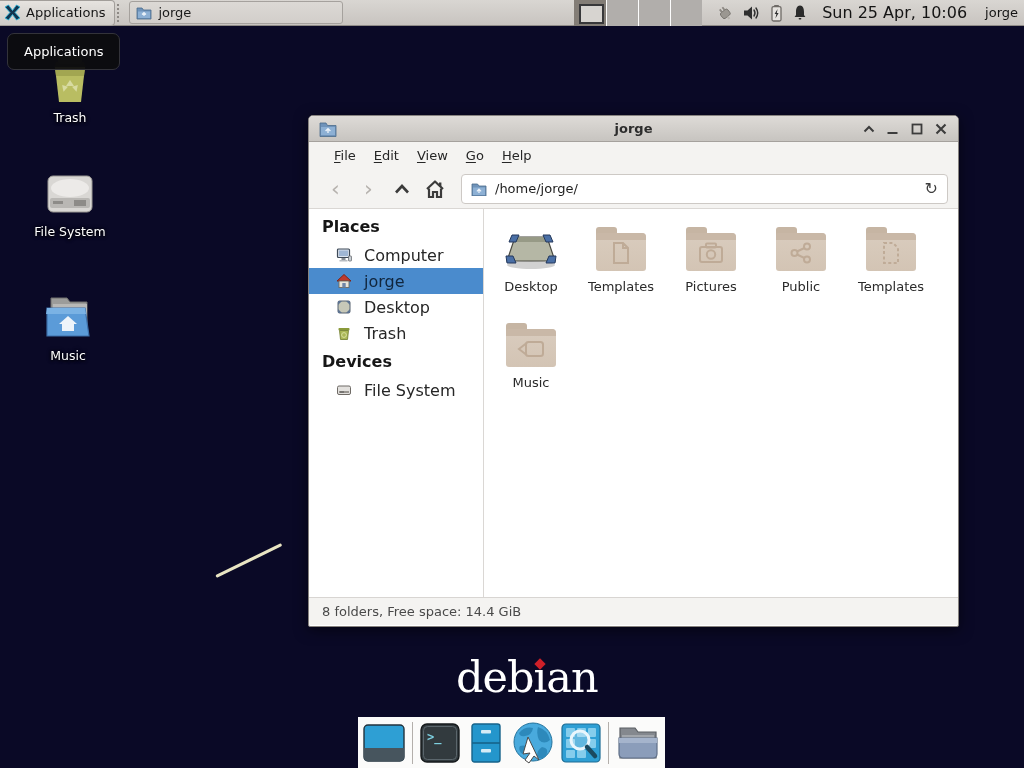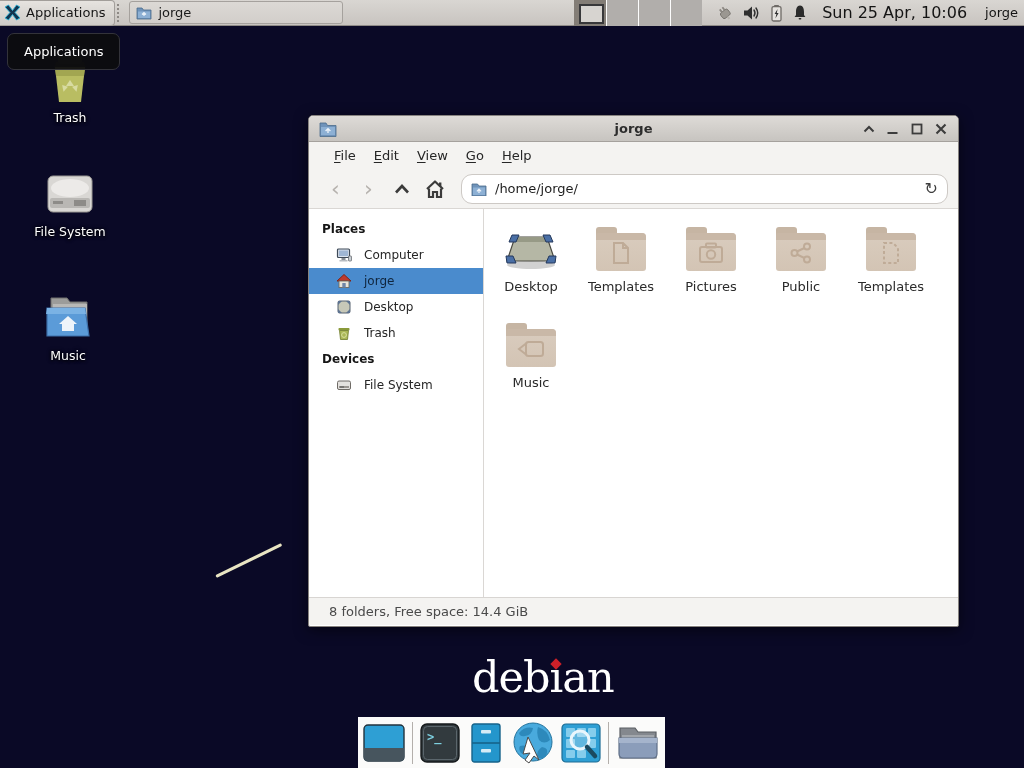--- a/index.html
+++ b/index.html
@@ -35,21 +35,21 @@
   
   .dicon{position:absolute;width:100px;text-align:center;color:#fff;font-size:12.5px}
   .dicon .ic{margin:0 auto}
   .dicon .lbl{margin-top:6px;text-shadow:0 1px 3px #000,0 0 4px #000}
 
   
   .stroke-line{position:absolute;left:216px;top:575px;width:73px;height:3px;background:#e9e5c3;
                border-radius:2px;transform:rotate(-26deg);transform-origin:left center}
 
   
-  .deb-logo{position:absolute;left:472px;top:656px;color:#fff;font-family:"DejaVu Serif",serif;
+  .deb-logo{position:absolute;left:456px;top:656px;color:#fff;font-family:"DejaVu Serif",serif;
             font-size:43px;letter-spacing:-1px;line-height:1}
   .deb-i{position:relative;display:inline-block}
   .deb-dot{position:absolute;left:2px;top:4px;width:8px;height:8px;background:#ce2029;
            transform:rotate(45deg)}
 
   
   .window{position:absolute;left:308px;top:115px;width:649px;height:510px;background:#fff;
           border:1px solid #87837f;border-radius:5px 5px 2px 2px;box-sizing:content-box;
           box-shadow:0 3px 14px rgba(0,0,0,.55);z-index:20}
   .titlebar{position:absolute;left:0;top:0;width:100%;height:26px;box-sizing:border-box;
@@ -61,45 +61,45 @@
   .wc{width:15px;height:15px;display:flex;align-items:center;justify-content:center}
   .menubar{position:absolute;left:0;top:26px;width:100%;height:27px;box-sizing:border-box;
            background:#f4f3f1;display:flex;align-items:center;padding-left:16px;font-size:13px;color:#262626}
   .menu-item{padding:4px 9px}
   .menu-item u{text-underline-offset:2px}
   .toolbar{position:absolute;left:0;top:53px;width:100%;height:40px;box-sizing:border-box;
            background:#f4f3f1;border-bottom:1px solid #dad7d4;display:flex;align-items:center;padding:0 10px}
   .nav-btn{width:33px;height:28px;display:flex;align-items:center;justify-content:center}
   .nav-glyph{font-size:22px;line-height:1;color:#3b3b3b;font-weight:bold}
   .nav-glyph.disabled{color:#b6b2ae;font-weight:normal}
-  .pathbar{flex:1;height:28px;margin-left:10px;background:#fff;border:1px solid #cdc9c5;border-radius:11px;
+  .pathbar{flex:1;height:28px;margin-left:10px;background:#fff;border:1px solid #cdc9c5;border-radius:4px;
            display:flex;align-items:center;gap:8px;padding:0 9px;font-size:13px;color:#1d1d1d}
   .reload{margin-left:auto;font-size:16px;color:#3e3e3e}
 
   .win-body{position:absolute;left:0;top:93px;width:649px;height:388px;display:flex}
   .sidebar{width:175px;box-sizing:border-box;border-right:1px solid #dad7d4;background:#fff;
-           padding-top:7px;font-size:12px;color:#262626}
+           padding-top:2px;font-size:16px;color:#262626}
   .side-header{font-weight:bold;color:#161616;padding:6px 0 6px 13px}
   .side-item{height:26px;display:flex;align-items:center;gap:12px;padding-left:27px}
   .side-item.selected{background:#4a8bcd;color:#10253c}
   .mainarea{flex:1;background:#fff;position:relative}
   .fgrid{position:absolute;left:2px;top:12px;display:grid;grid-template-columns:repeat(5,90px);row-gap:4px}
   .fcell{width:90px;height:92px;display:flex;flex-direction:column;align-items:center;padding-top:4px;
          box-sizing:border-box}
   .fcell .flabel{margin-top:8px;font-size:13px;color:#2a2a2a;white-space:nowrap}
   .folder{position:relative;width:50px;height:38px;margin-top:8px;background:linear-gradient(#d9ccbe,#d3c4b4);
           border-radius:2px 4px 3px 3px}
   .folder::before{content:"";position:absolute;left:0;top:-6px;width:21px;height:8px;
                   background:#c6b5a3;border-radius:3px 3px 0 0}
   .folder::after{content:"";position:absolute;left:0;top:0;width:100%;height:7px;
                  background:#c9b8a7;border-radius:2px 4px 0 0}
   .fglyph{position:absolute;left:50%;top:53%;transform:translate(-50%,-50%)}
   .statusbar{position:absolute;left:0;top:481px;width:649px;height:28px;box-sizing:border-box;
              background:#f4f3f1;border-top:1px solid #d8d5d2;display:flex;align-items:center;
-             padding-left:20px;font-size:13px;color:#4a4a4a}
+             padding-left:13px;font-size:13px;color:#4a4a4a}
 
   
   .dock{position:absolute;left:358px;top:717px;width:307px;height:51px;box-sizing:border-box;
         background:#fbfbfa;display:flex;align-items:center;gap:5px;padding:0 5px;z-index:40}
   .dock-sep{width:1px;height:42px;background:#b3afab;margin:0 2px}
   .dock-item{width:44px;height:44px;display:flex;align-items:center;justify-content:center}
 </style>
 </head>
 <body>
 

